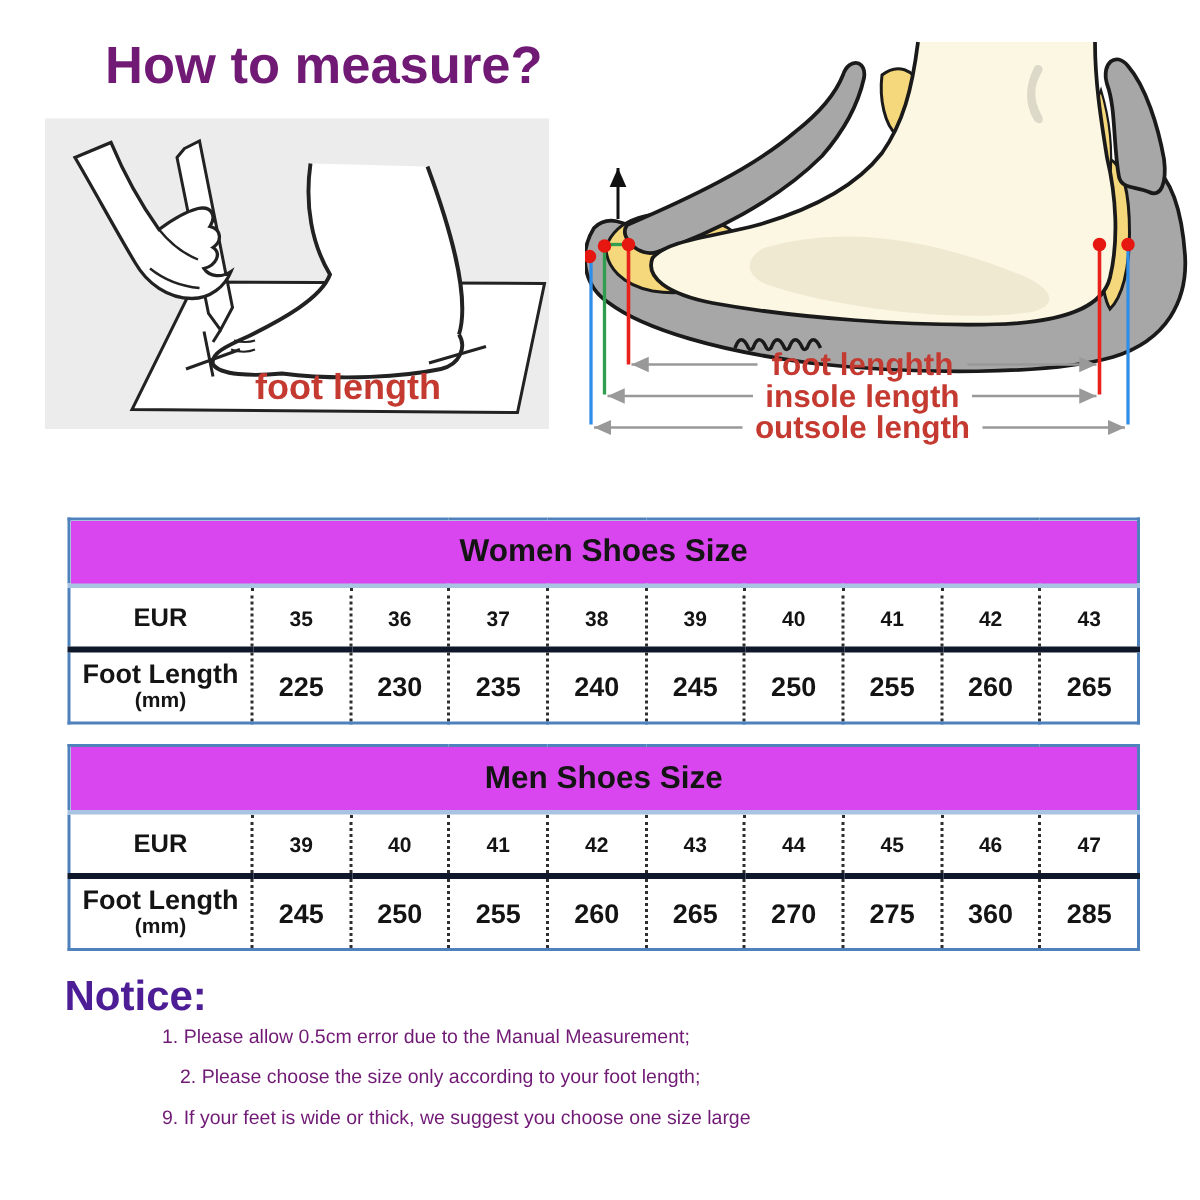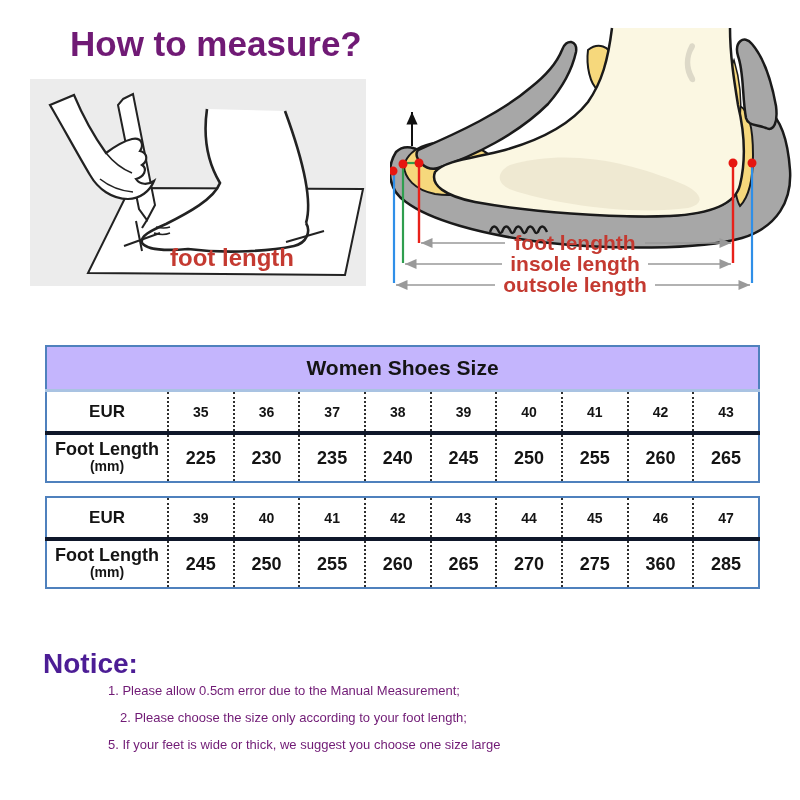--- a/index.html
+++ b/index.html
@@ -12,21 +12,21 @@
   
   #measure-illus{left:30px;top:79px;width:336px;height:207px;background:#ececec;}
 
   
   #shoe-illus{left:390px;top:0px;width:410px;height:300px;}
 
   
   table.size-table{position:absolute;left:45px;width:715px;border-collapse:collapse;table-layout:fixed;
     border:2px solid #4f81bd;}
   table.size-table td{text-align:center;color:#141414;overflow:hidden;}
-  tr.t-title td{background:#c4b5fd;font-weight:bold;font-size:21px;height:40px;border-bottom:3px solid #a9c3e2;}
+  tr.t-title td{background:#d946ef;font-weight:bold;font-size:21px;height:40px;border-bottom:3px solid #a9c3e2;}
   tr.t-eur td{height:37px;font-weight:bold;font-size:17px;border-bottom:4px solid #0f172a;margin-top:12px;}
   tr.t-eur td.num{font-size:14px;}
   tr.t-foot td{height:44px;font-weight:bold;font-size:18px;}
   tr.t-eur td + td, tr.t-foot td + td{border-left:2px dotted #2e2e2e;}
   td.rowhead{font-size:15px;line-height:17px;font-weight:bold;}
   td.rowhead .l2{font-size:14px;}
   #women-table{top:345px;}
   #men-table{top:496px;}
 
   
@@ -190,20 +190,23 @@
   </tr>
   </tbody>
 </table>
 
 <table class="size-table" id="men-table">
   <colgroup>
       <col style="width:122px">
       <col span="9">
     </colgroup>
   <tbody>
+  <tr class="t-title">
+    <td colspan="10">Men Shoes Size</td>
+  </tr>
   <tr class="t-eur">
     <td>EUR</td>
     <td class="num">39</td>
     <td class="num">40</td>
     <td class="num">41</td>
     <td class="num">42</td>
     <td class="num">43</td>
     <td class="num">44</td>
     <td class="num">45</td>
     <td class="num">46</td>
@@ -223,13 +226,13 @@
     <td>275</td>
     <td>360</td>
     <td>285</td>
   </tr>
   </tbody>
 </table>
 
 <div class="abs" id="notice-title">Notice:</div>
 <div class="abs notice-item" id="notice-item-1">1. Please allow 0.5cm error due to the Manual Measurement;</div>
 <div class="abs notice-item" id="notice-item-2">2. Please choose the size only according to your foot length;</div>
-<div class="abs notice-item" id="notice-item-3">5. If your feet is wide or thick, we suggest you choose one size large</div>
+<div class="abs notice-item" id="notice-item-3">9. If your feet is wide or thick, we suggest you choose one size large</div>
 
 </body></html>

